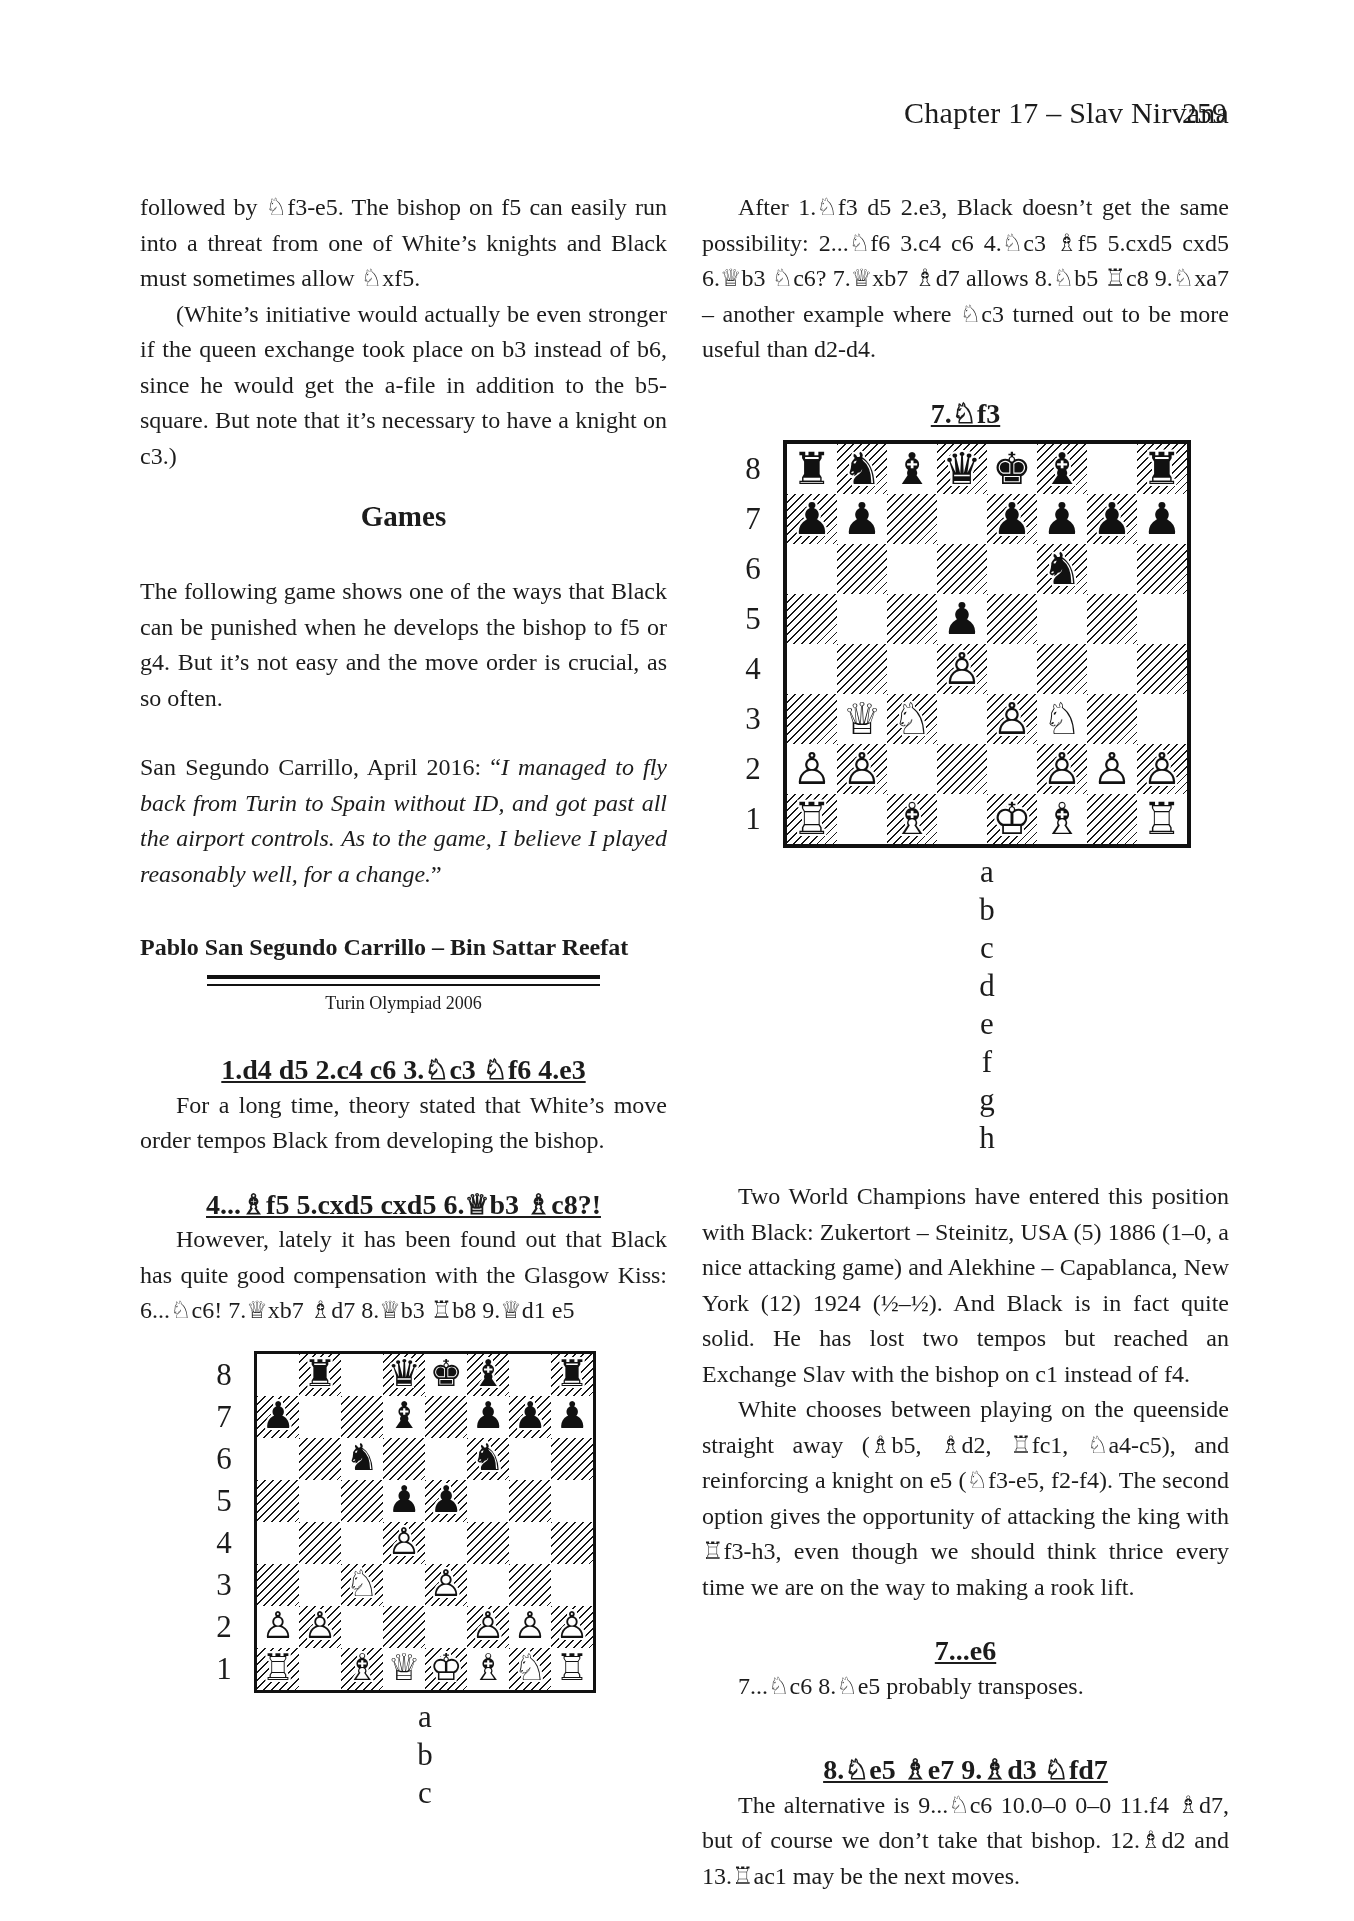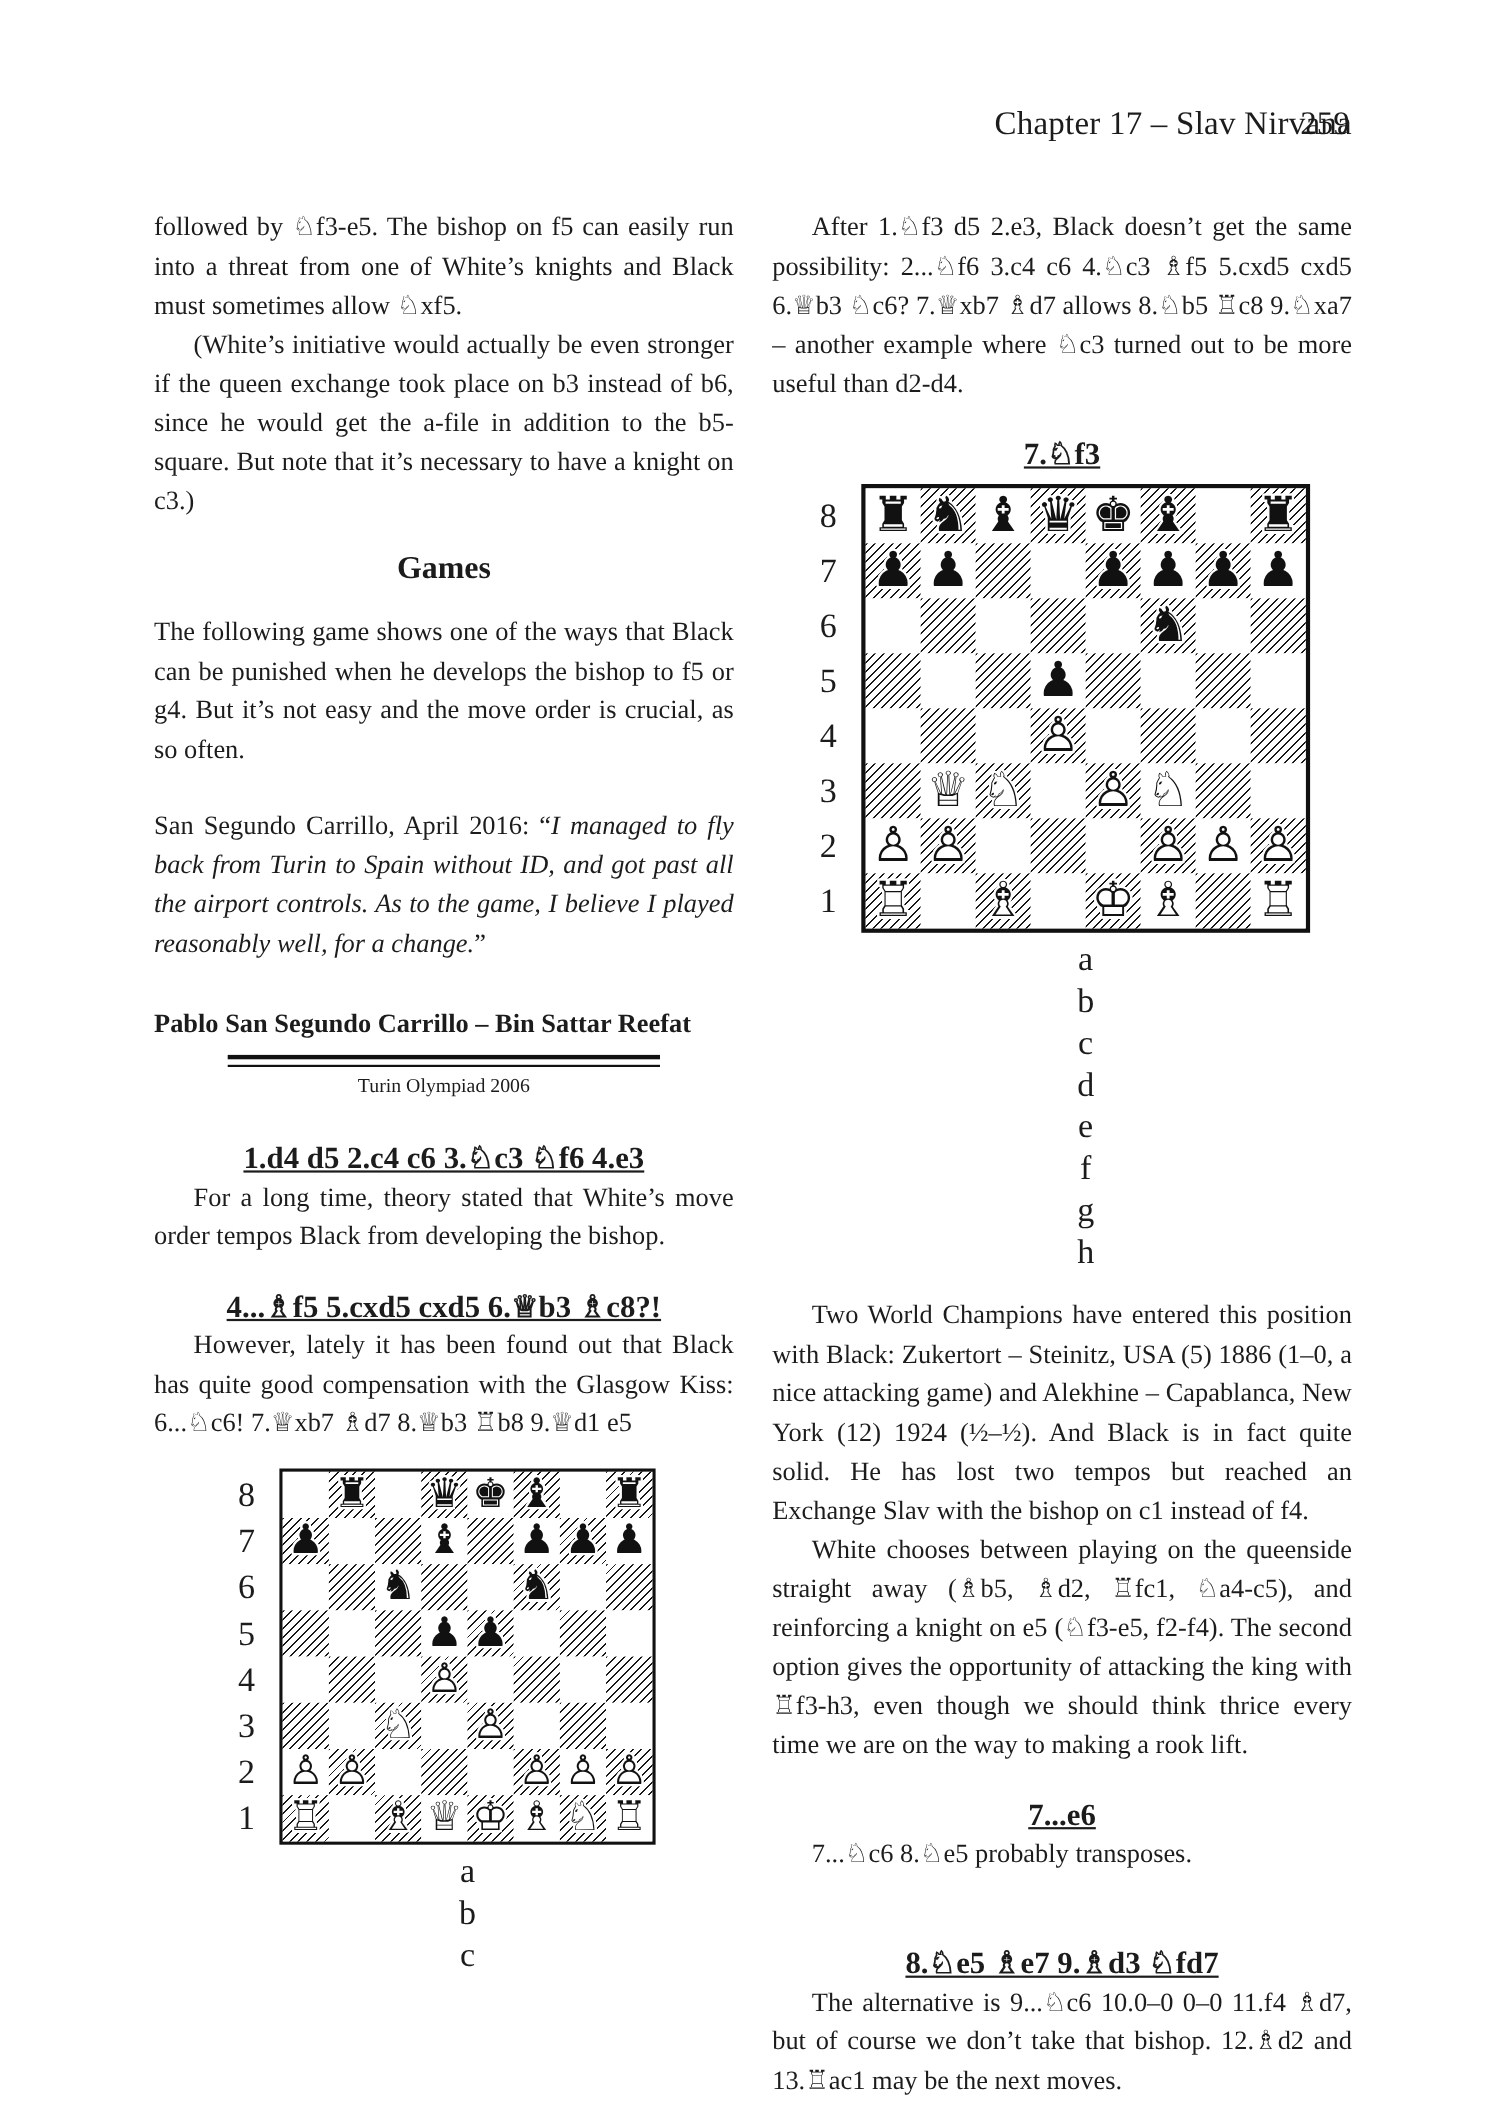--- a/index.html
+++ b/index.html
@@ -23,36 +23,36 @@
   .columns { display:flex; gap:35px; align-items:flex-start; }
   .col { width:527px; }
 
   p { margin:0; font-size:24px; line-height:35.5px; text-align:justify; }
   p.indent { text-indent:36px; }
   .sp-above { margin-top:34px; }
   .it { font-style:italic; }
 
   .games-heading {
     text-align:center; font-weight:bold; font-size:29px; line-height:35px;
-    margin-top:25px; margin-bottom:24px;
+    margin-top:25px; margin-bottom:40px;
   }
   .game-title {
     text-align:left; font-weight:bold; font-size:24px; line-height:37px;
     margin-top:37px;
   }
   .title-rule {
     width:393px; height:11px; margin:9px auto 7px;
     box-sizing:border-box;
     border-top:4px solid #111; border-bottom:2.5px solid #111;
   }
   .event-line { text-align:center; font-size:18px; margin-bottom:38px; }
 
   .moveline { font-weight:bold; font-size:28px; line-height:35.5px; text-align:center;text-decoration:underline; }
   .mt-move { margin-top:28px; }
-  .mt-move-lg { margin-top:64px; }
+  .mt-move-lg { margin-top:48px; }
 
   
   .diagram { display:flex; flex-direction:column; align-items:center; }
   .dg1 { --sq:42px; --bd:3.5px; margin-top:22px; }
   .dg2 { --sq:50px; --bd:4px; margin-top:9px; margin-bottom:22px; }
   .board-row { display:flex; align-items:flex-start; }
   .ranks { display:flex; flex-direction:column; margin-right:17px; padding-top:var(--bd); }
   .rank-label {
     height:var(--sq); width:26px;
     display:flex; align-items:center; justify-content:center;

